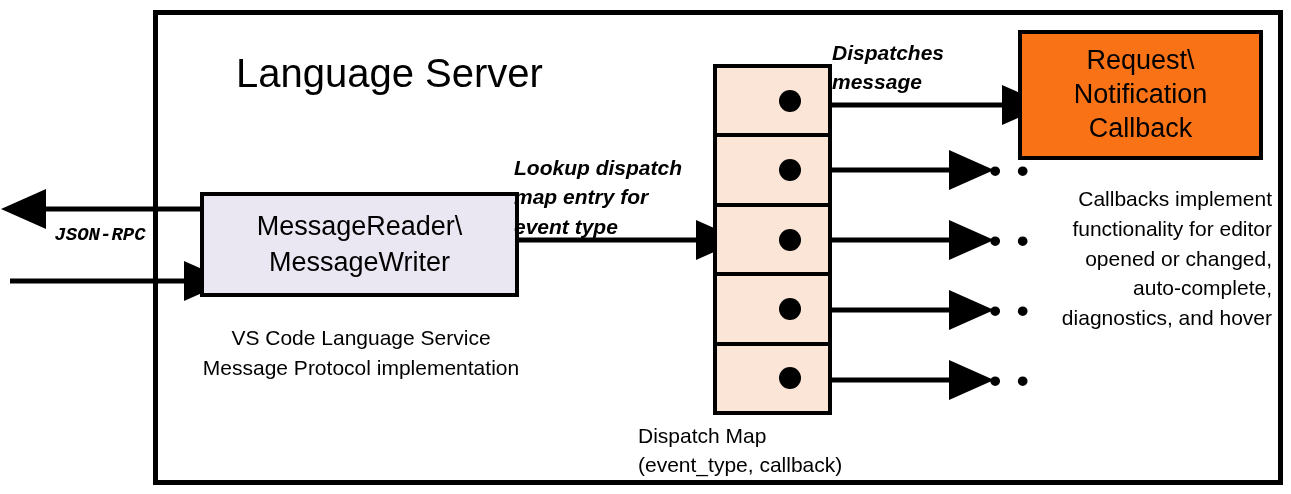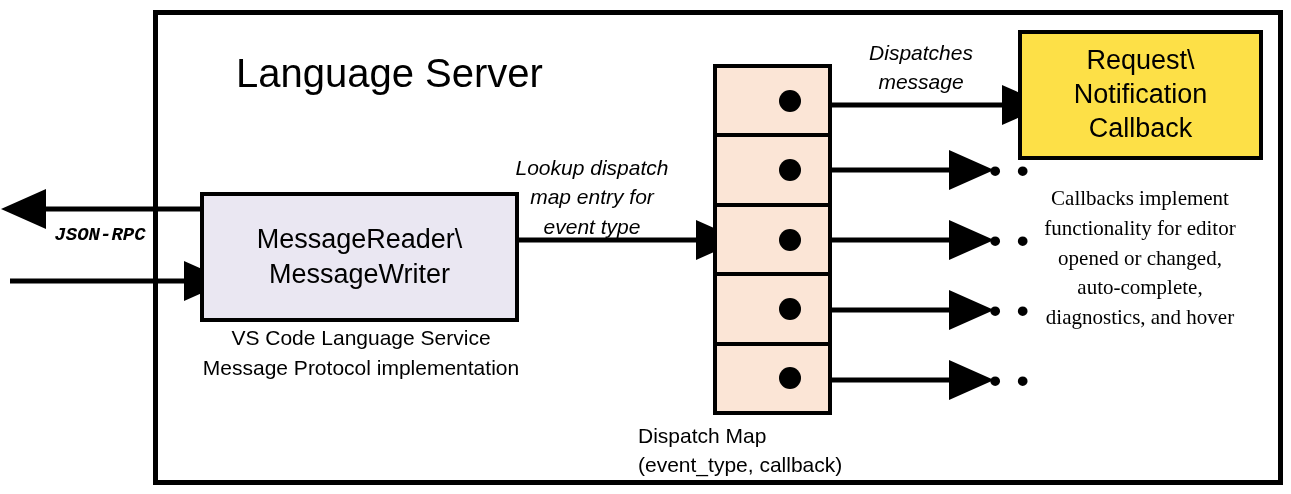--- a/index.html
+++ b/index.html
@@ -40,21 +40,21 @@
     text-underline-offset: 6px;
     text-decoration-thickness: 3px;
     white-space: nowrap;
   }
   
   .msg-box {
     position: absolute;
     left: 200px;
     top: 192px;
     width: 319px;
-    height: 130px;
+    height: 105px;
     background: #EAE7F2;
     border: 4px solid #000000;
     box-sizing: border-box;
     display: flex;
     flex-direction: column;
     align-items: center;
     justify-content: center;
     font-size: 27px;
     line-height: 1.3;
     text-align: center;
@@ -123,52 +123,51 @@
     font-size: 21px;
     line-height: 1.4;
   }
   
   .callback-box {
     position: absolute;
     left: 1018px;
     top: 30px;
     width: 245px;
     height: 130px;
-    background: #fde047;
+    background: #f97316;
     border: 4px solid #000000;
     box-sizing: border-box;
     display: flex;
     flex-direction: column;
     align-items: center;
     justify-content: center;
     font-size: 27px;
     line-height: 1.25;
     text-align: center;
   }
   .callback-caption {
     position: absolute;
     left: 1008px;
     top: 184px;
     width: 264px;
-    text-align: center;
+    text-align: right;
     font-size: 21px;
     line-height: 1.42;
-    font-family: Liberation Serif, serif;
   }
   
   .edge-label {
     position: absolute;
     font-style: italic;
-    font-weight: normal;
-    text-align: center;
+    font-weight: bold;
+    text-align: left;
     font-size: 21px;
     line-height: 1.4;
   }
   .label-lookup {
-    left: 497px;
+    left: 514px;
     top: 153px;
     width: 190px;
   }
   .label-dispatches {
     left: 832px;
     top: 38px;
     width: 178px;
   }
   
   .ellipsis {

